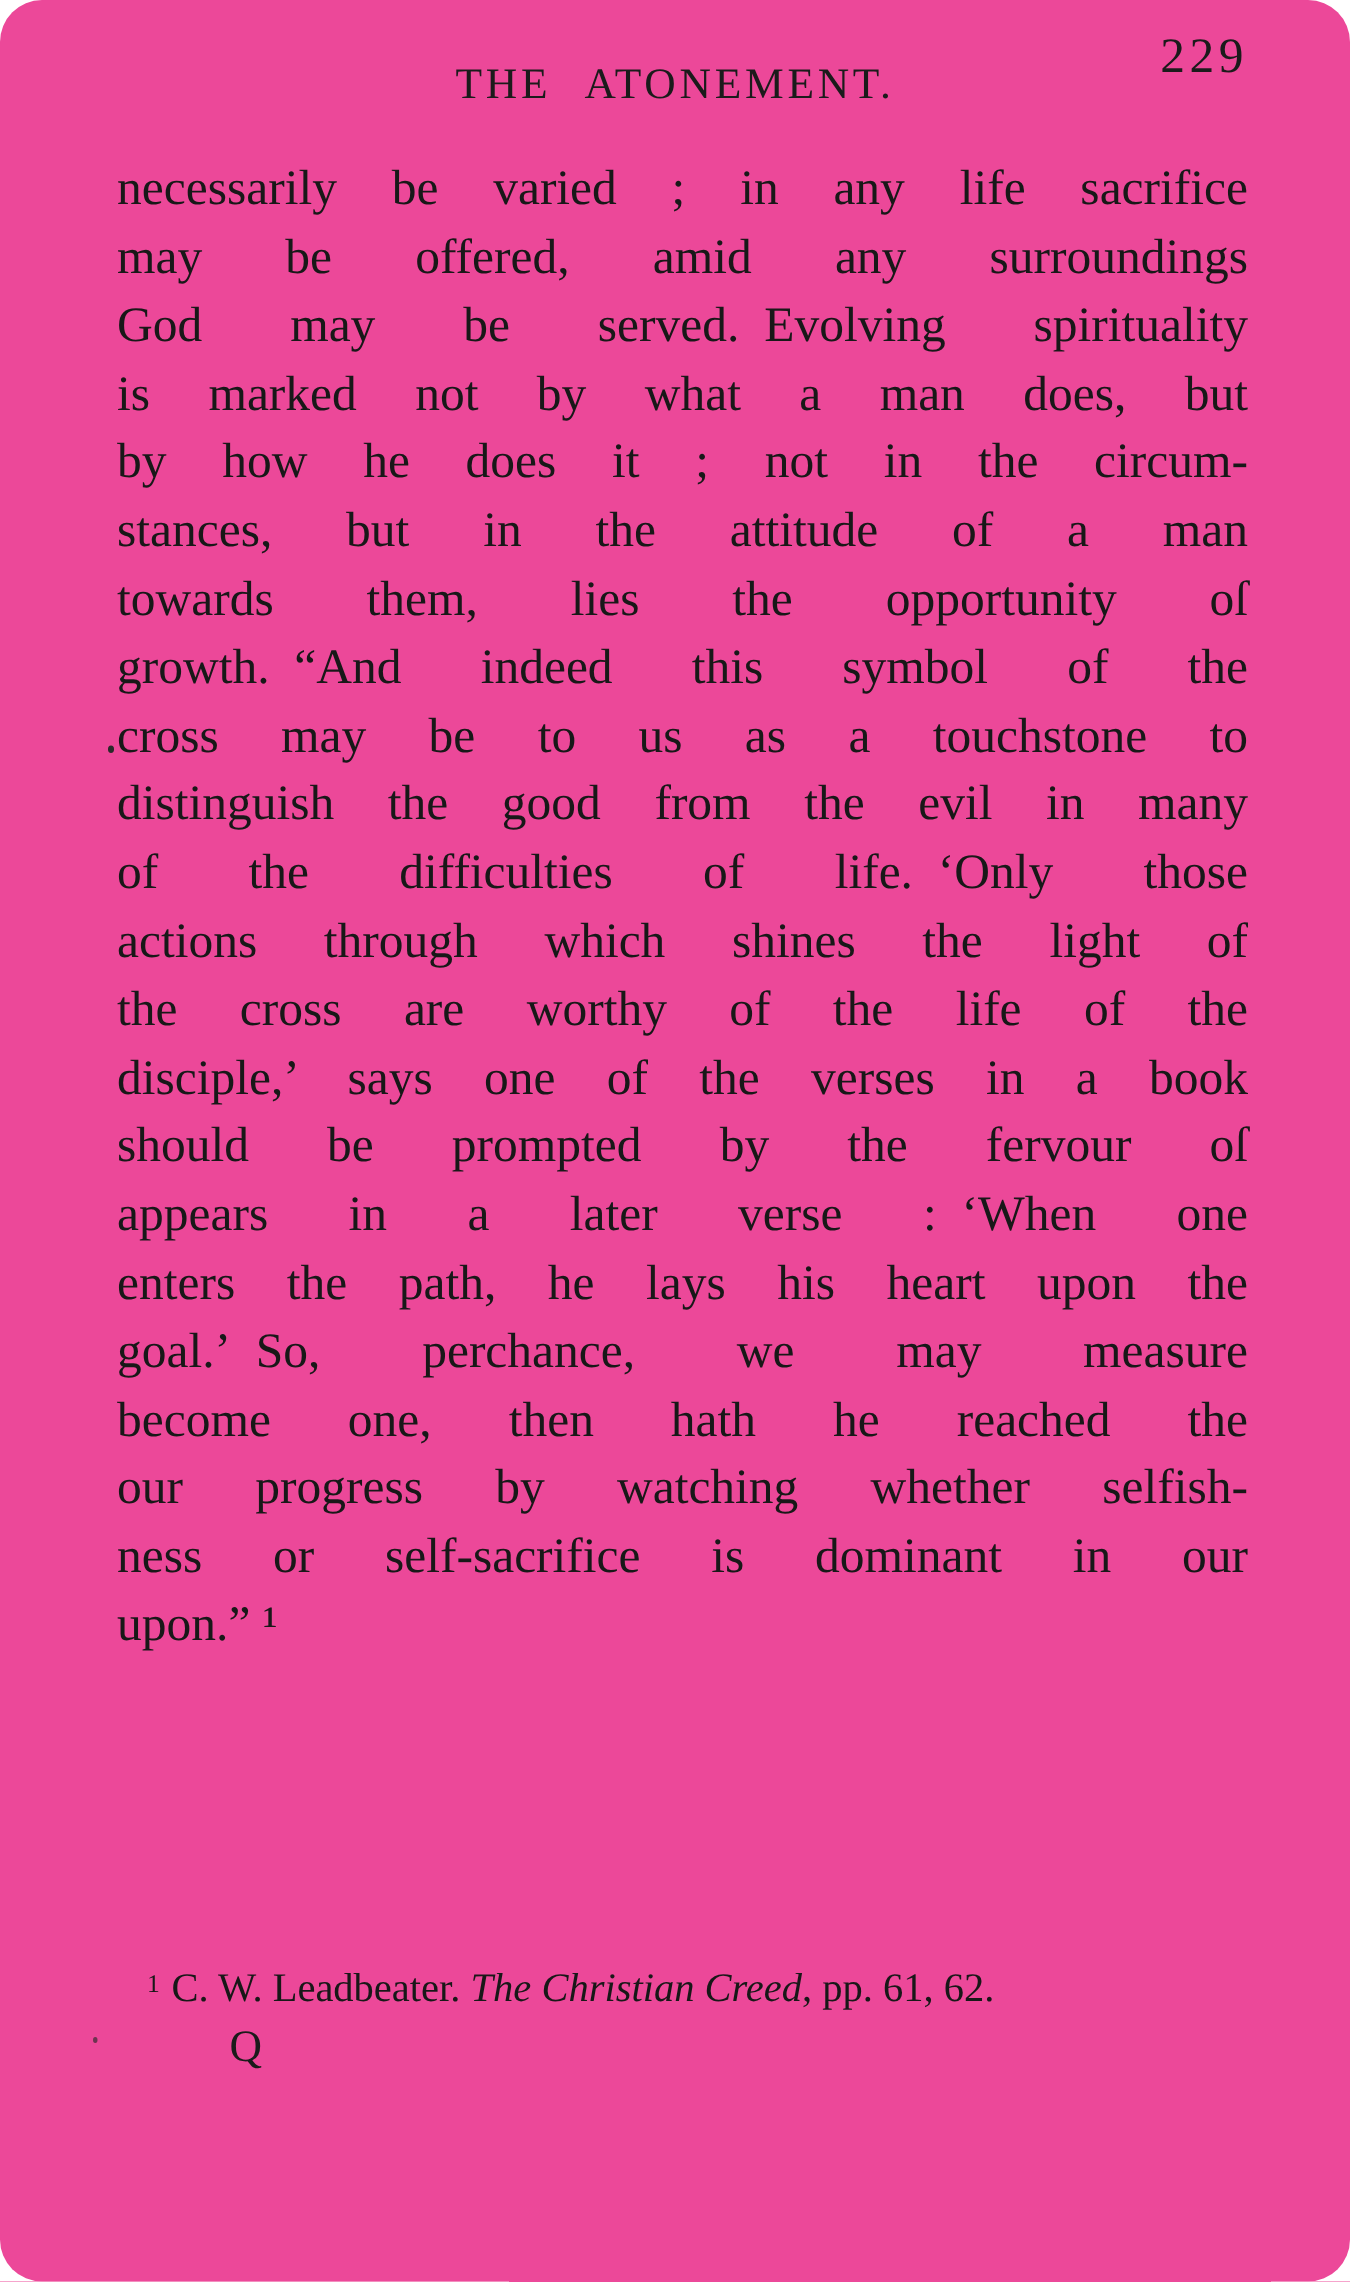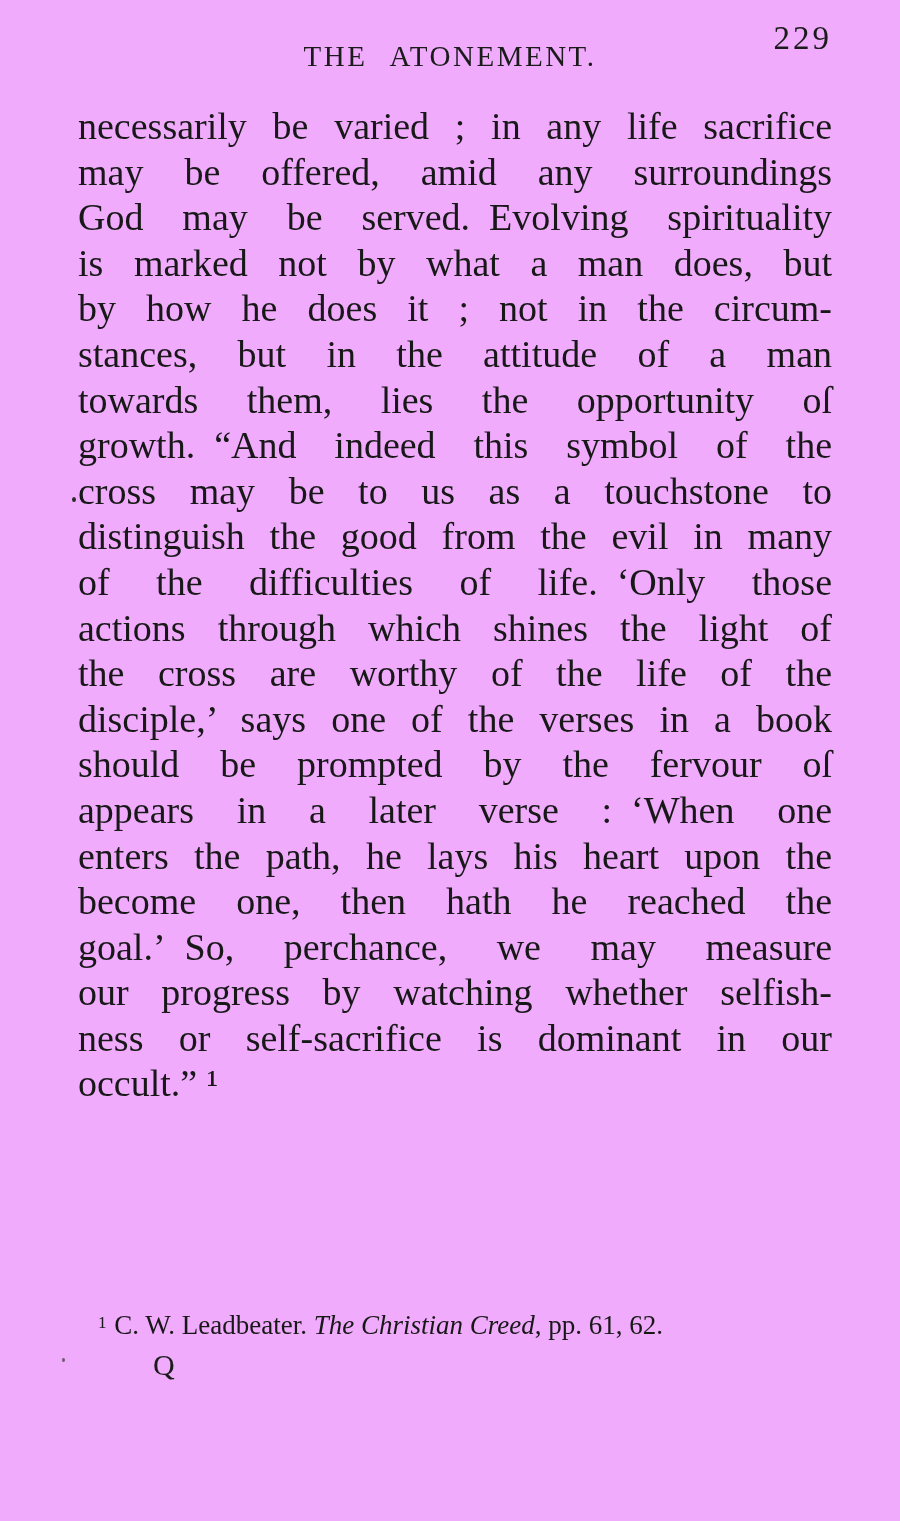--- a/index.html
+++ b/index.html
@@ -1,23 +1,24 @@
 <!DOCTYPE html>
 <html><head>
 <meta charset="utf-8">
 <style>
   html, body { margin: 0; padding: 0; }
   .page {
     position: relative;
     width: 900px;
     height: 1521px;
-    background: #f0abfc;
+    background: #ec4899;
     font-family: "Liberation Serif", "DejaVu Serif", serif;
     color: #181818;
     overflow: hidden;
+    border-radius: 28px;
   }
   .running-head {
     position: absolute;
     top: 40px; left: 0; right: 0;
     text-align: center;
     font-size: 29px;
     letter-spacing: 2.5px;
     word-spacing: 14px;
     color: #1b1b1b;
   }
@@ -27,21 +28,21 @@
     font-size: 33px;
     letter-spacing: 3px;
     color: #1b1b1b;
   }
   .text-block {
     position: absolute;
     left: 78px; top: 104px;
     width: 754px;
   }
   .ln {
-    font-size: 38px;
+    font-size: 33px;
     line-height: 45.6px;
     height: 45.6px;
     white-space: normal;
     text-align: justify;
     text-align-last: justify;
   }
   .ln-last {
     text-align: left;
     text-align-last: left;
   }
@@ -94,25 +95,25 @@
     <div class="ln">growth. “And indeed this symbol of the</div>
     <div class="ln">cross may be to us as a touchstone to</div>
     <div class="ln">distinguish the good from the evil in many</div>
     <div class="ln">of the difficulties of life. ‘Only those</div>
     <div class="ln">actions through which shines the light of</div>
     <div class="ln">the cross are worthy of the life of the</div>
     <div class="ln">disciple,’ says one of the verses in a book</div>
     <div class="ln">should be prompted by the fervour oſ</div>
     <div class="ln">appears in a later verse : ‘When one</div>
     <div class="ln">enters the path, he lays his heart upon the</div>
+    <div class="ln">goal.’ So, perchance, we may measure</div>
     <div class="ln">become one, then hath he reached the</div>
-    <div class="ln">goal.’ So, perchance, we may measure</div>
     <div class="ln">our progress by watching whether selfish-</div>
     <div class="ln">ness or self-sacrifice is dominant in our</div>
-    <div class="ln ln-last">occult.” ¹</div>
+    <div class="ln ln-last">upon.” ¹</div>
   </div>
 
   <div class="footnote">
     <span class="fn-marker">1</span><span> C. W. Leadbeater. </span><span class="fn-work">The Christian Creed</span><span>, pp. 61, 62.</span>
   </div>
 
   <div class="signature-mark">Q</div>
 
   <div class="speck speck-1"></div>
   <div class="speck speck-2"></div>

